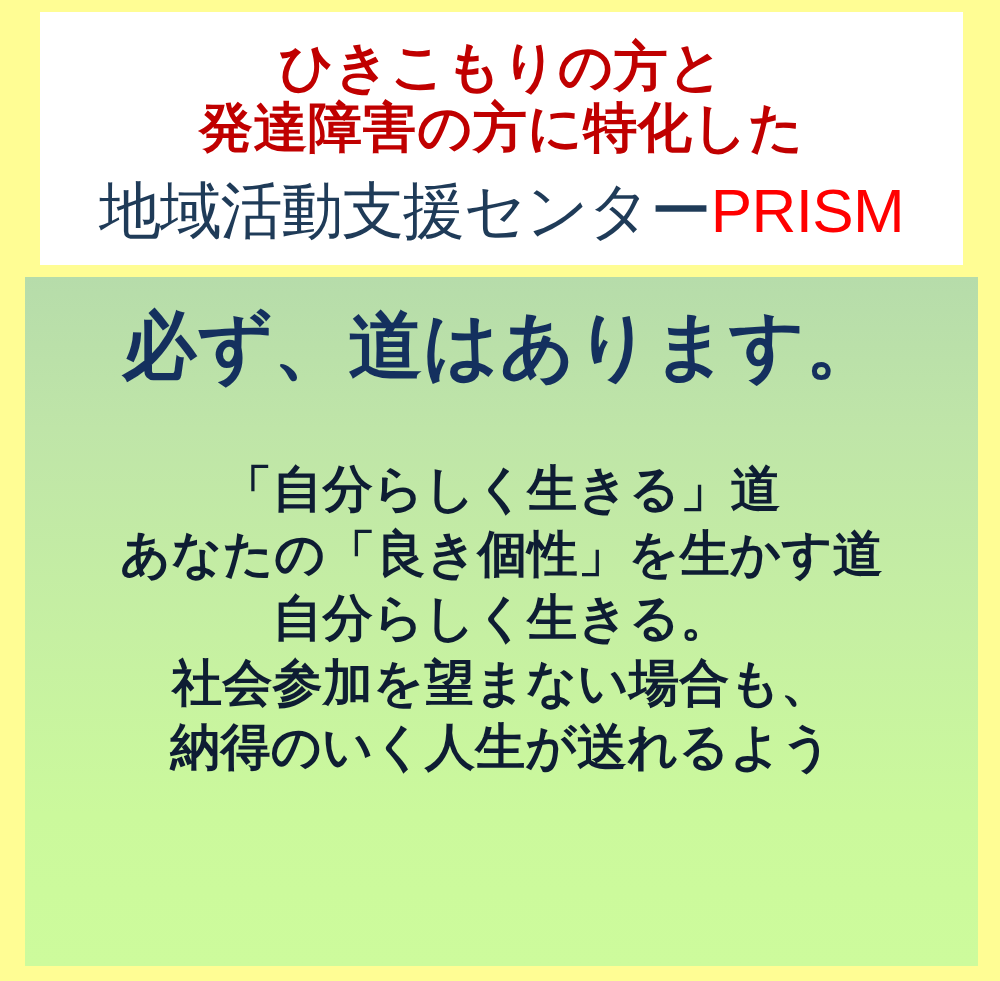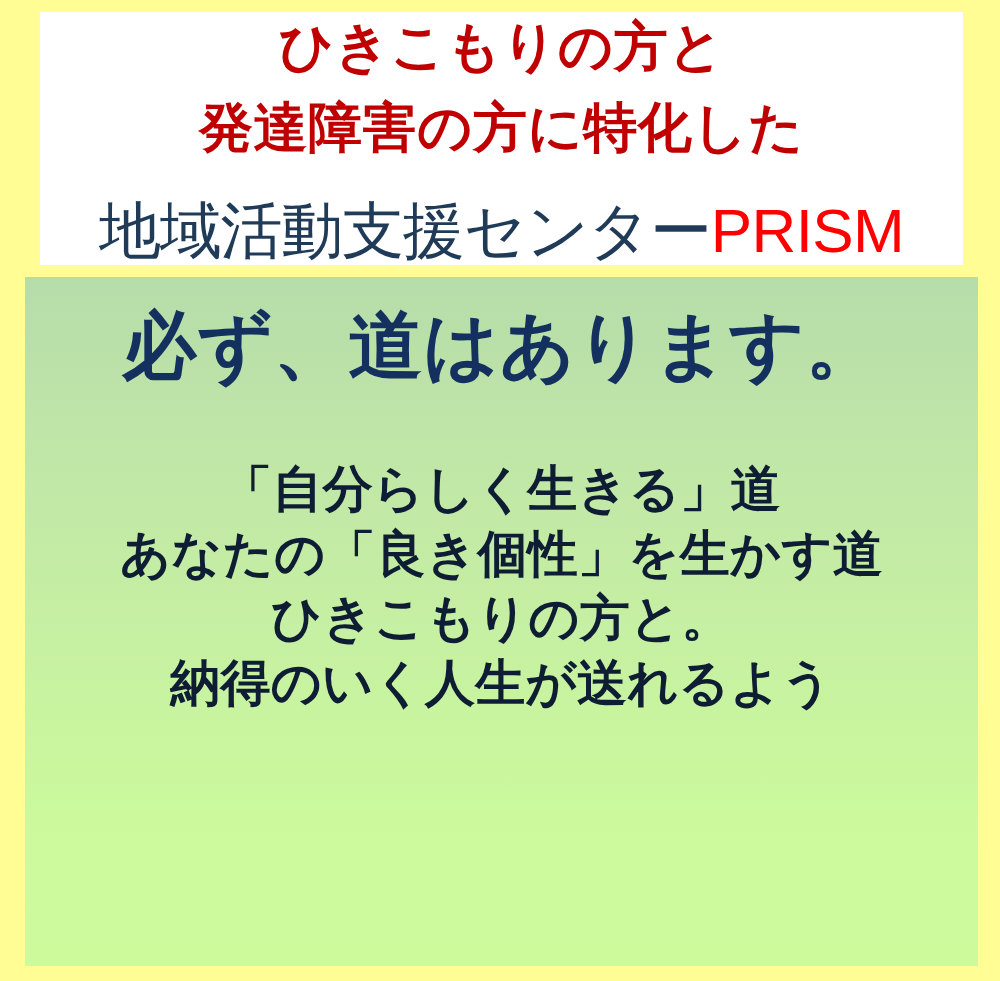--- a/index.html
+++ b/index.html
@@ -29,21 +29,20 @@
     top: 12px;
     width: 923px;
     height: 253px;
     background: #ffffff;
     display: flex;
     flex-direction: column;
     align-items: center;
     justify-content: center;
     box-sizing: border-box;
     padding-top: 4px;
-    gap: 20px;
   }
 
   .hdr-line {
     width: 100%;
     text-align: center;
     white-space: nowrap;
     font-weight: 700;
     letter-spacing: 0.01em;
     line-height: 1.02;
   }
@@ -138,18 +137,19 @@
     </div>
   </div>
 
   <div id="body-panel">
 
     <div id="headline">必ず、道はあります。</div>
 
     <div id="message-block">
       <div class="msg-line">「自分らしく生きる」道</div>
       <div class="msg-line">あなたの「良き個性」を生かす道</div>
-      <div class="msg-line">ひきこもりの方と。</div>
+      <div class="msg-line">自分らしく生きる。</div>
+      <div class="msg-line">社会参加を望まない場合も、</div>
       <div class="msg-line">納得のいく人生が送れるよう</div>
     </div>
 
   </div>
 </div>
 
 </body></html>

